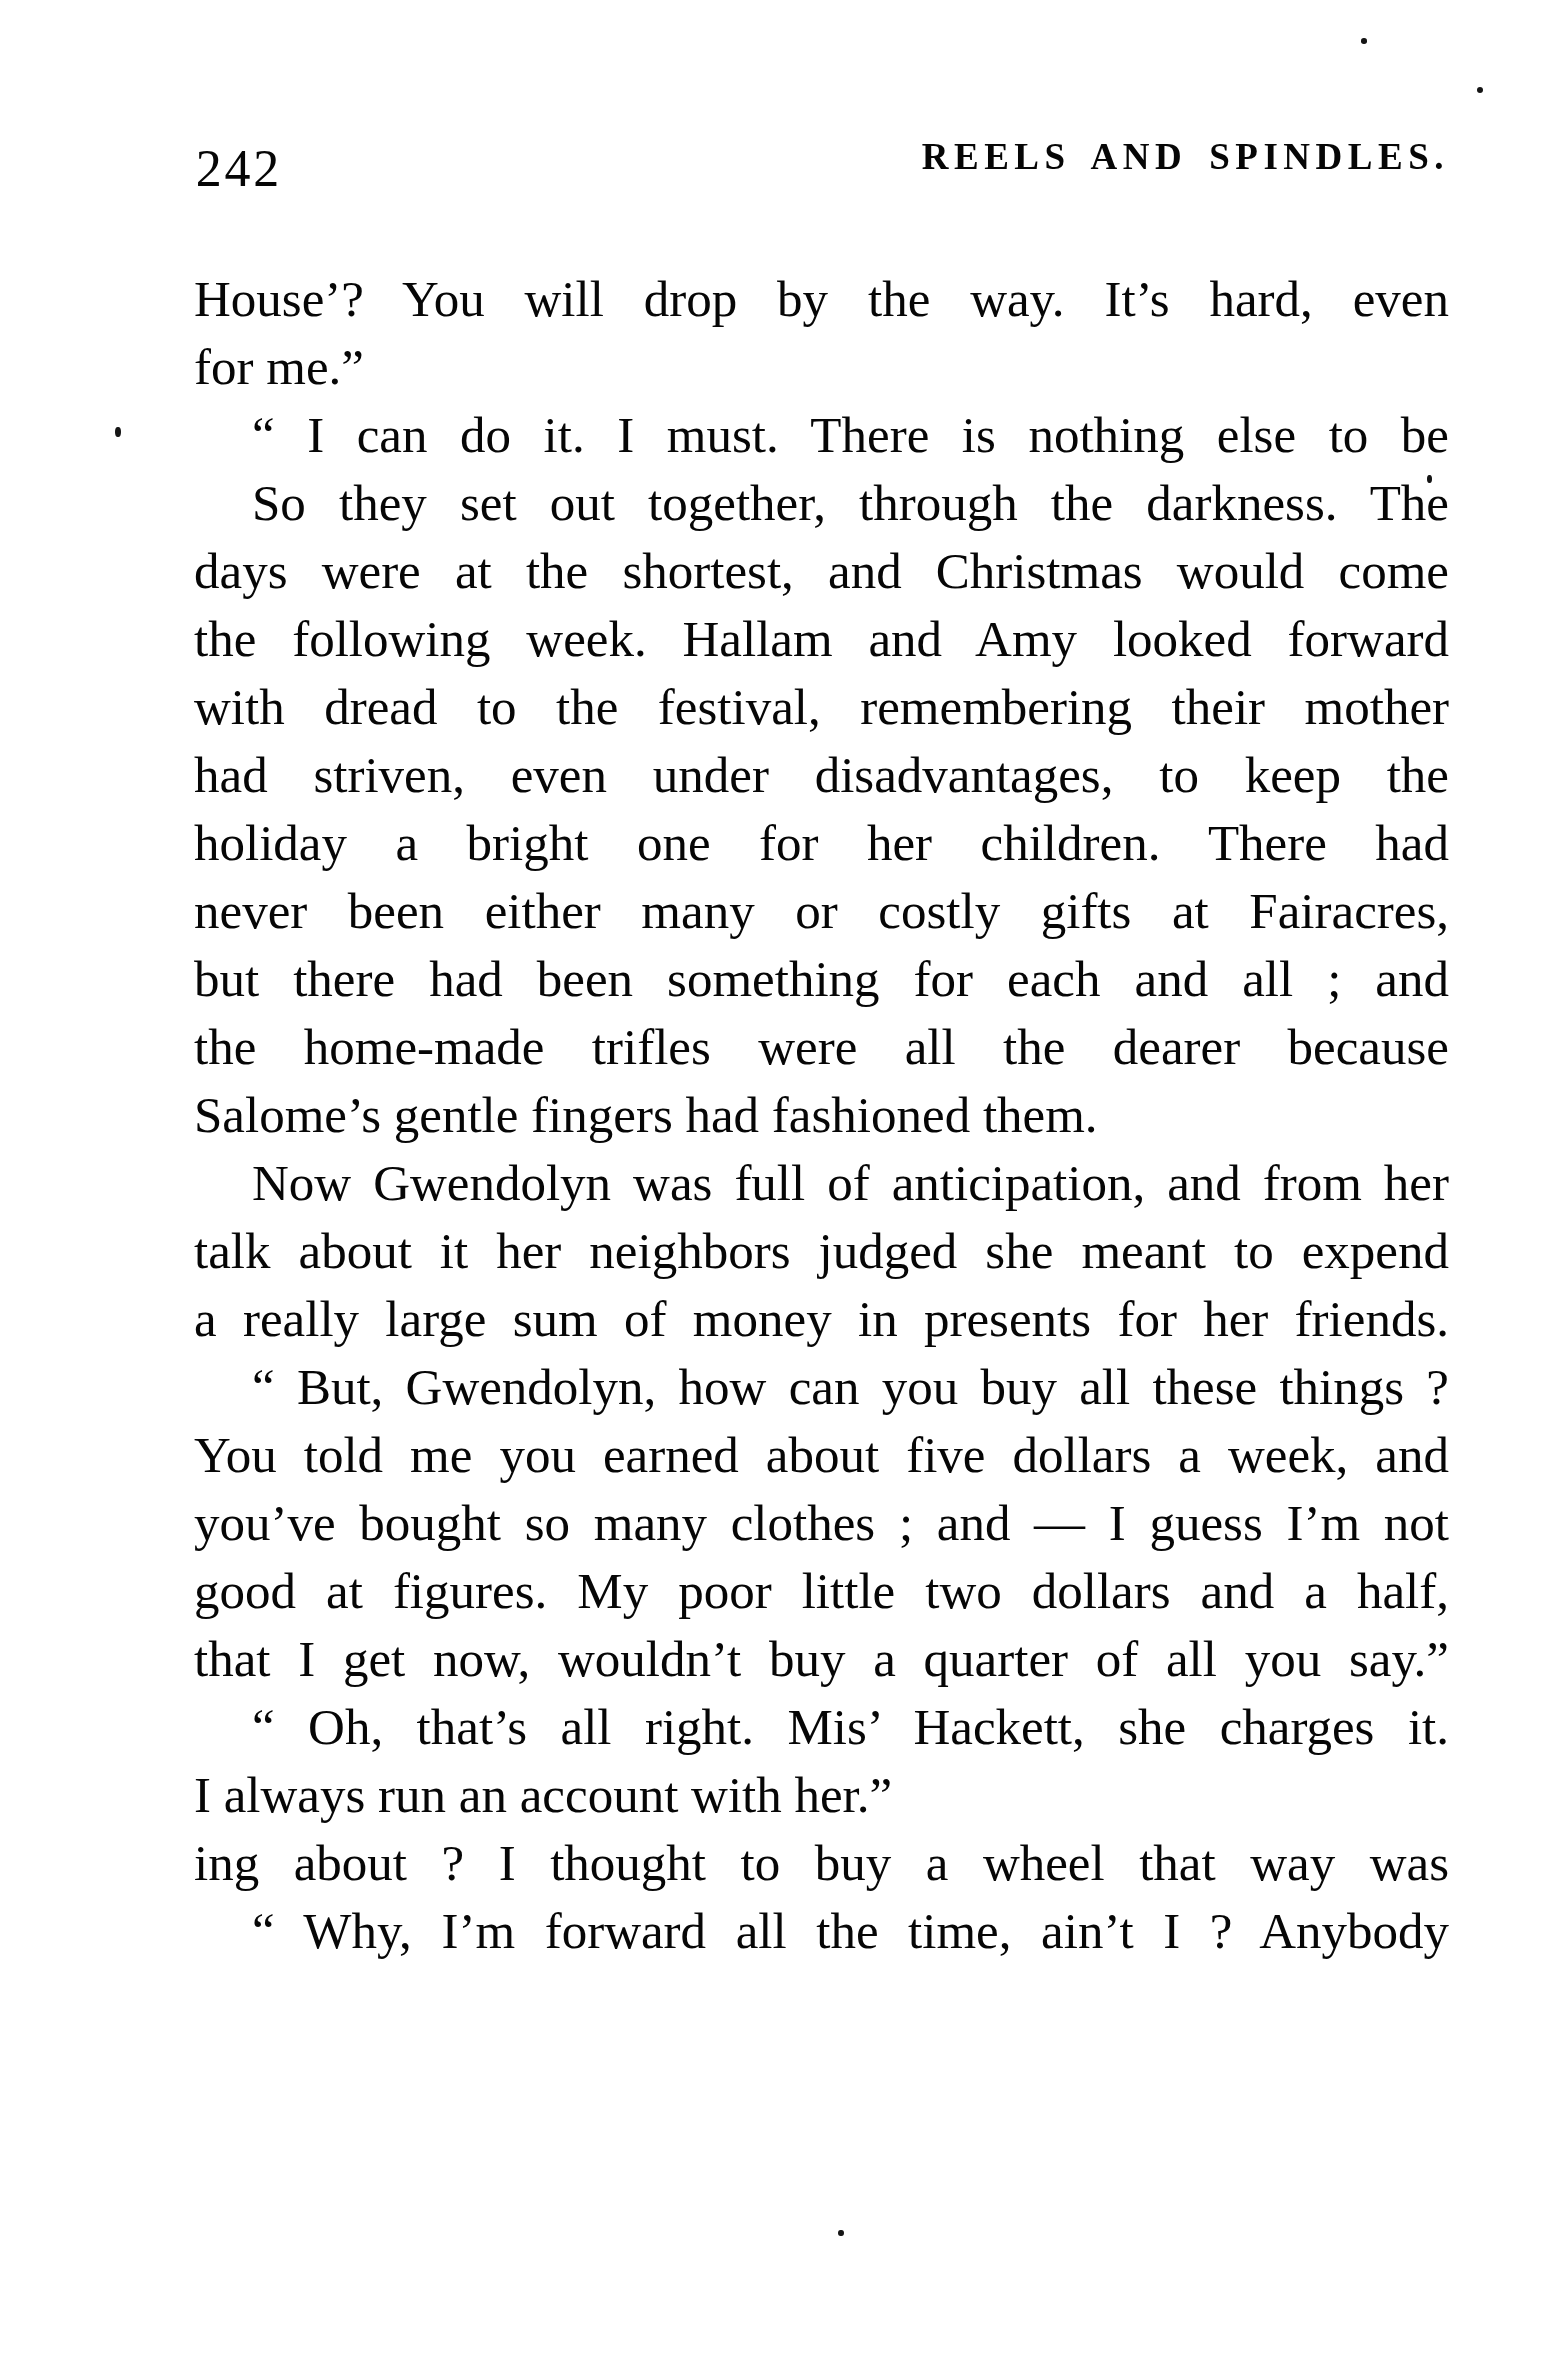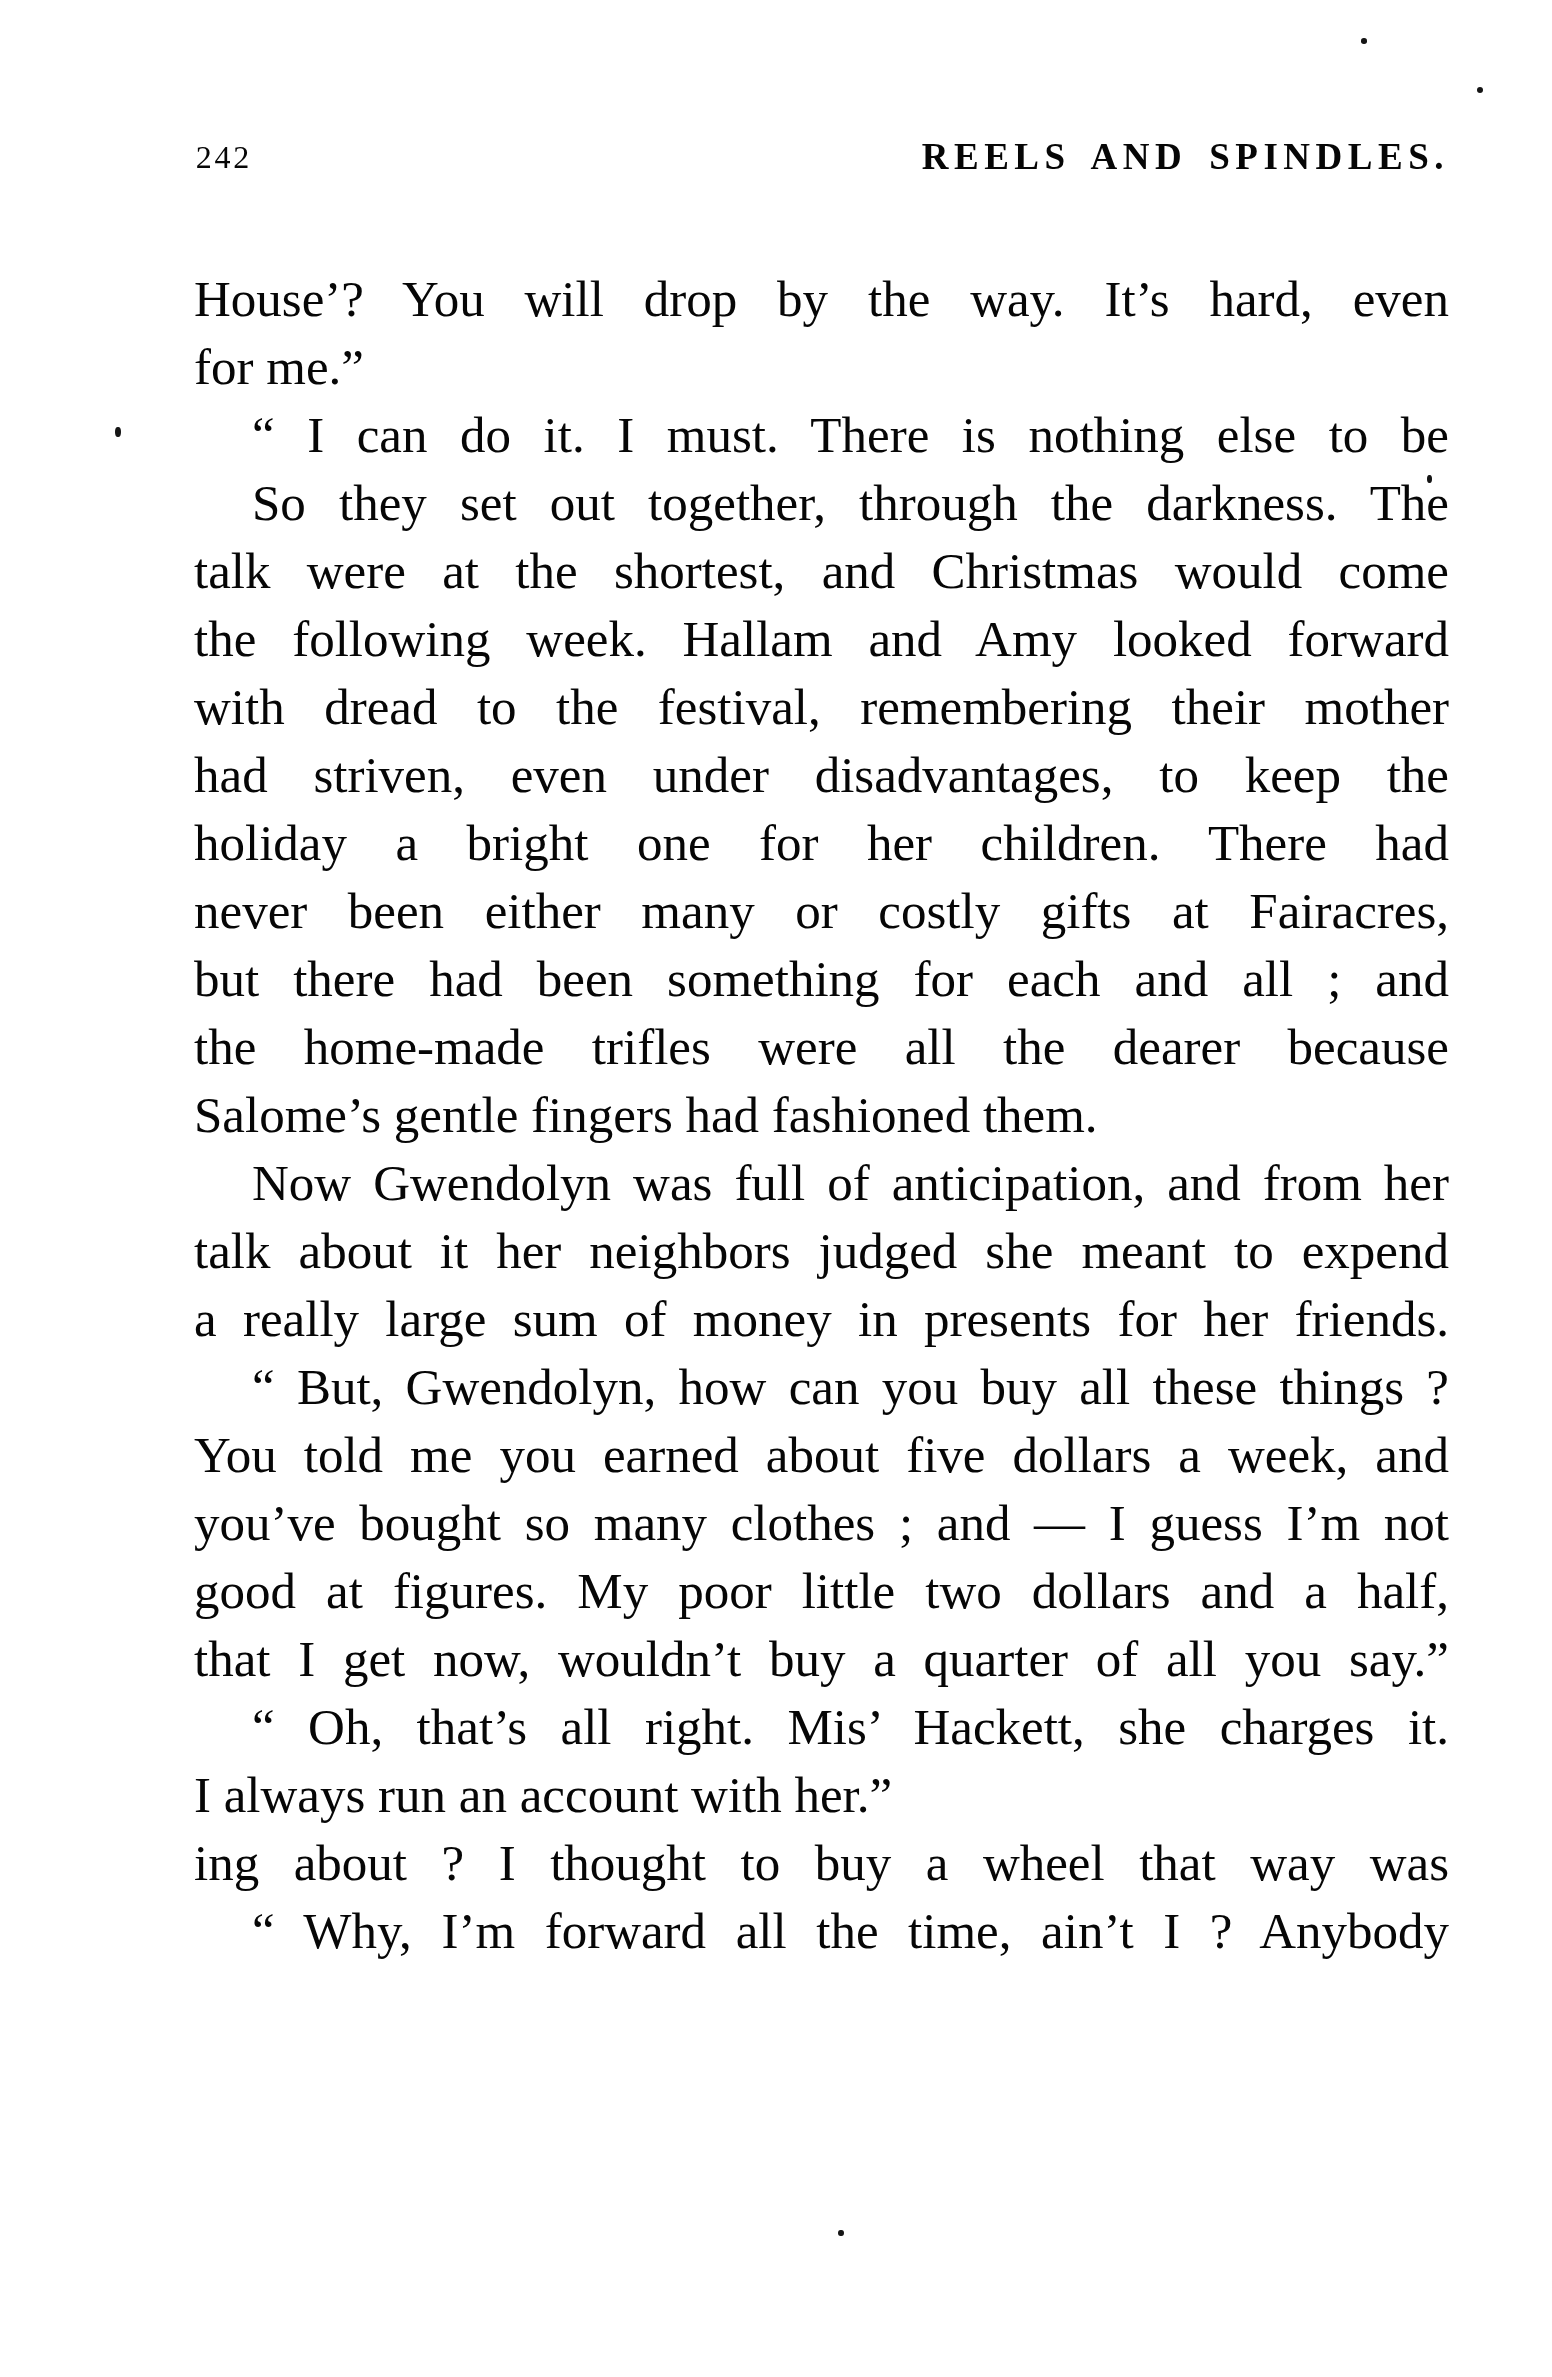--- a/index.html
+++ b/index.html
@@ -16,21 +16,21 @@
     position: absolute;
     top: 135px;
     left: 194px;
     width: 1255px;
     height: 51px;
   }
   .page-number {
     position: absolute;
     left: 1.8px;
     top: 3.7px;
-    font-size: 32px;
+    font-size: 52px;
     letter-spacing: 2.7px;
   }
   .running-title {
     position: absolute;
     left: 37px;
     right: 0;
     top: 0;
     text-align: right;
     font-size: 37px;
     font-weight: bold;
@@ -71,21 +71,21 @@
 <div class="page">
   <div class="running-head">
     <span class="page-number">242</span>
     <div class="running-title">REELS AND SPINDLES.</div>
   </div>
   <div class="body-text">
       <div class="line j">House’?  You will drop by the way.  It’s hard, even</div>
       <div class="line l">for me.”</div>
       <div class="line j ind">“ I can do it.  I must.  There is nothing else to be</div>
       <div class="line j ind">So they set out together, through the darkness.  The</div>
-      <div class="line j">talk were at the shortest, and Christmas would come</div>
+      <div class="line j">days were at the shortest, and Christmas would come</div>
       <div class="line j">the following week.  Hallam and Amy looked forward</div>
       <div class="line j">with dread to the festival, remembering their mother</div>
       <div class="line j">had striven, even under disadvantages, to keep the</div>
       <div class="line j">holiday a bright one for her children.  There had</div>
       <div class="line j">never been either many or costly gifts at Fairacres,</div>
       <div class="line j">but there had been something for each and all ; and</div>
       <div class="line j">the home-made trifles were all the dearer because</div>
       <div class="line l">Salome’s gentle fingers had fashioned them.</div>
       <div class="line j ind">Now Gwendolyn was full of anticipation, and from her</div>
       <div class="line j">talk about it her neighbors judged she meant to expend</div>

